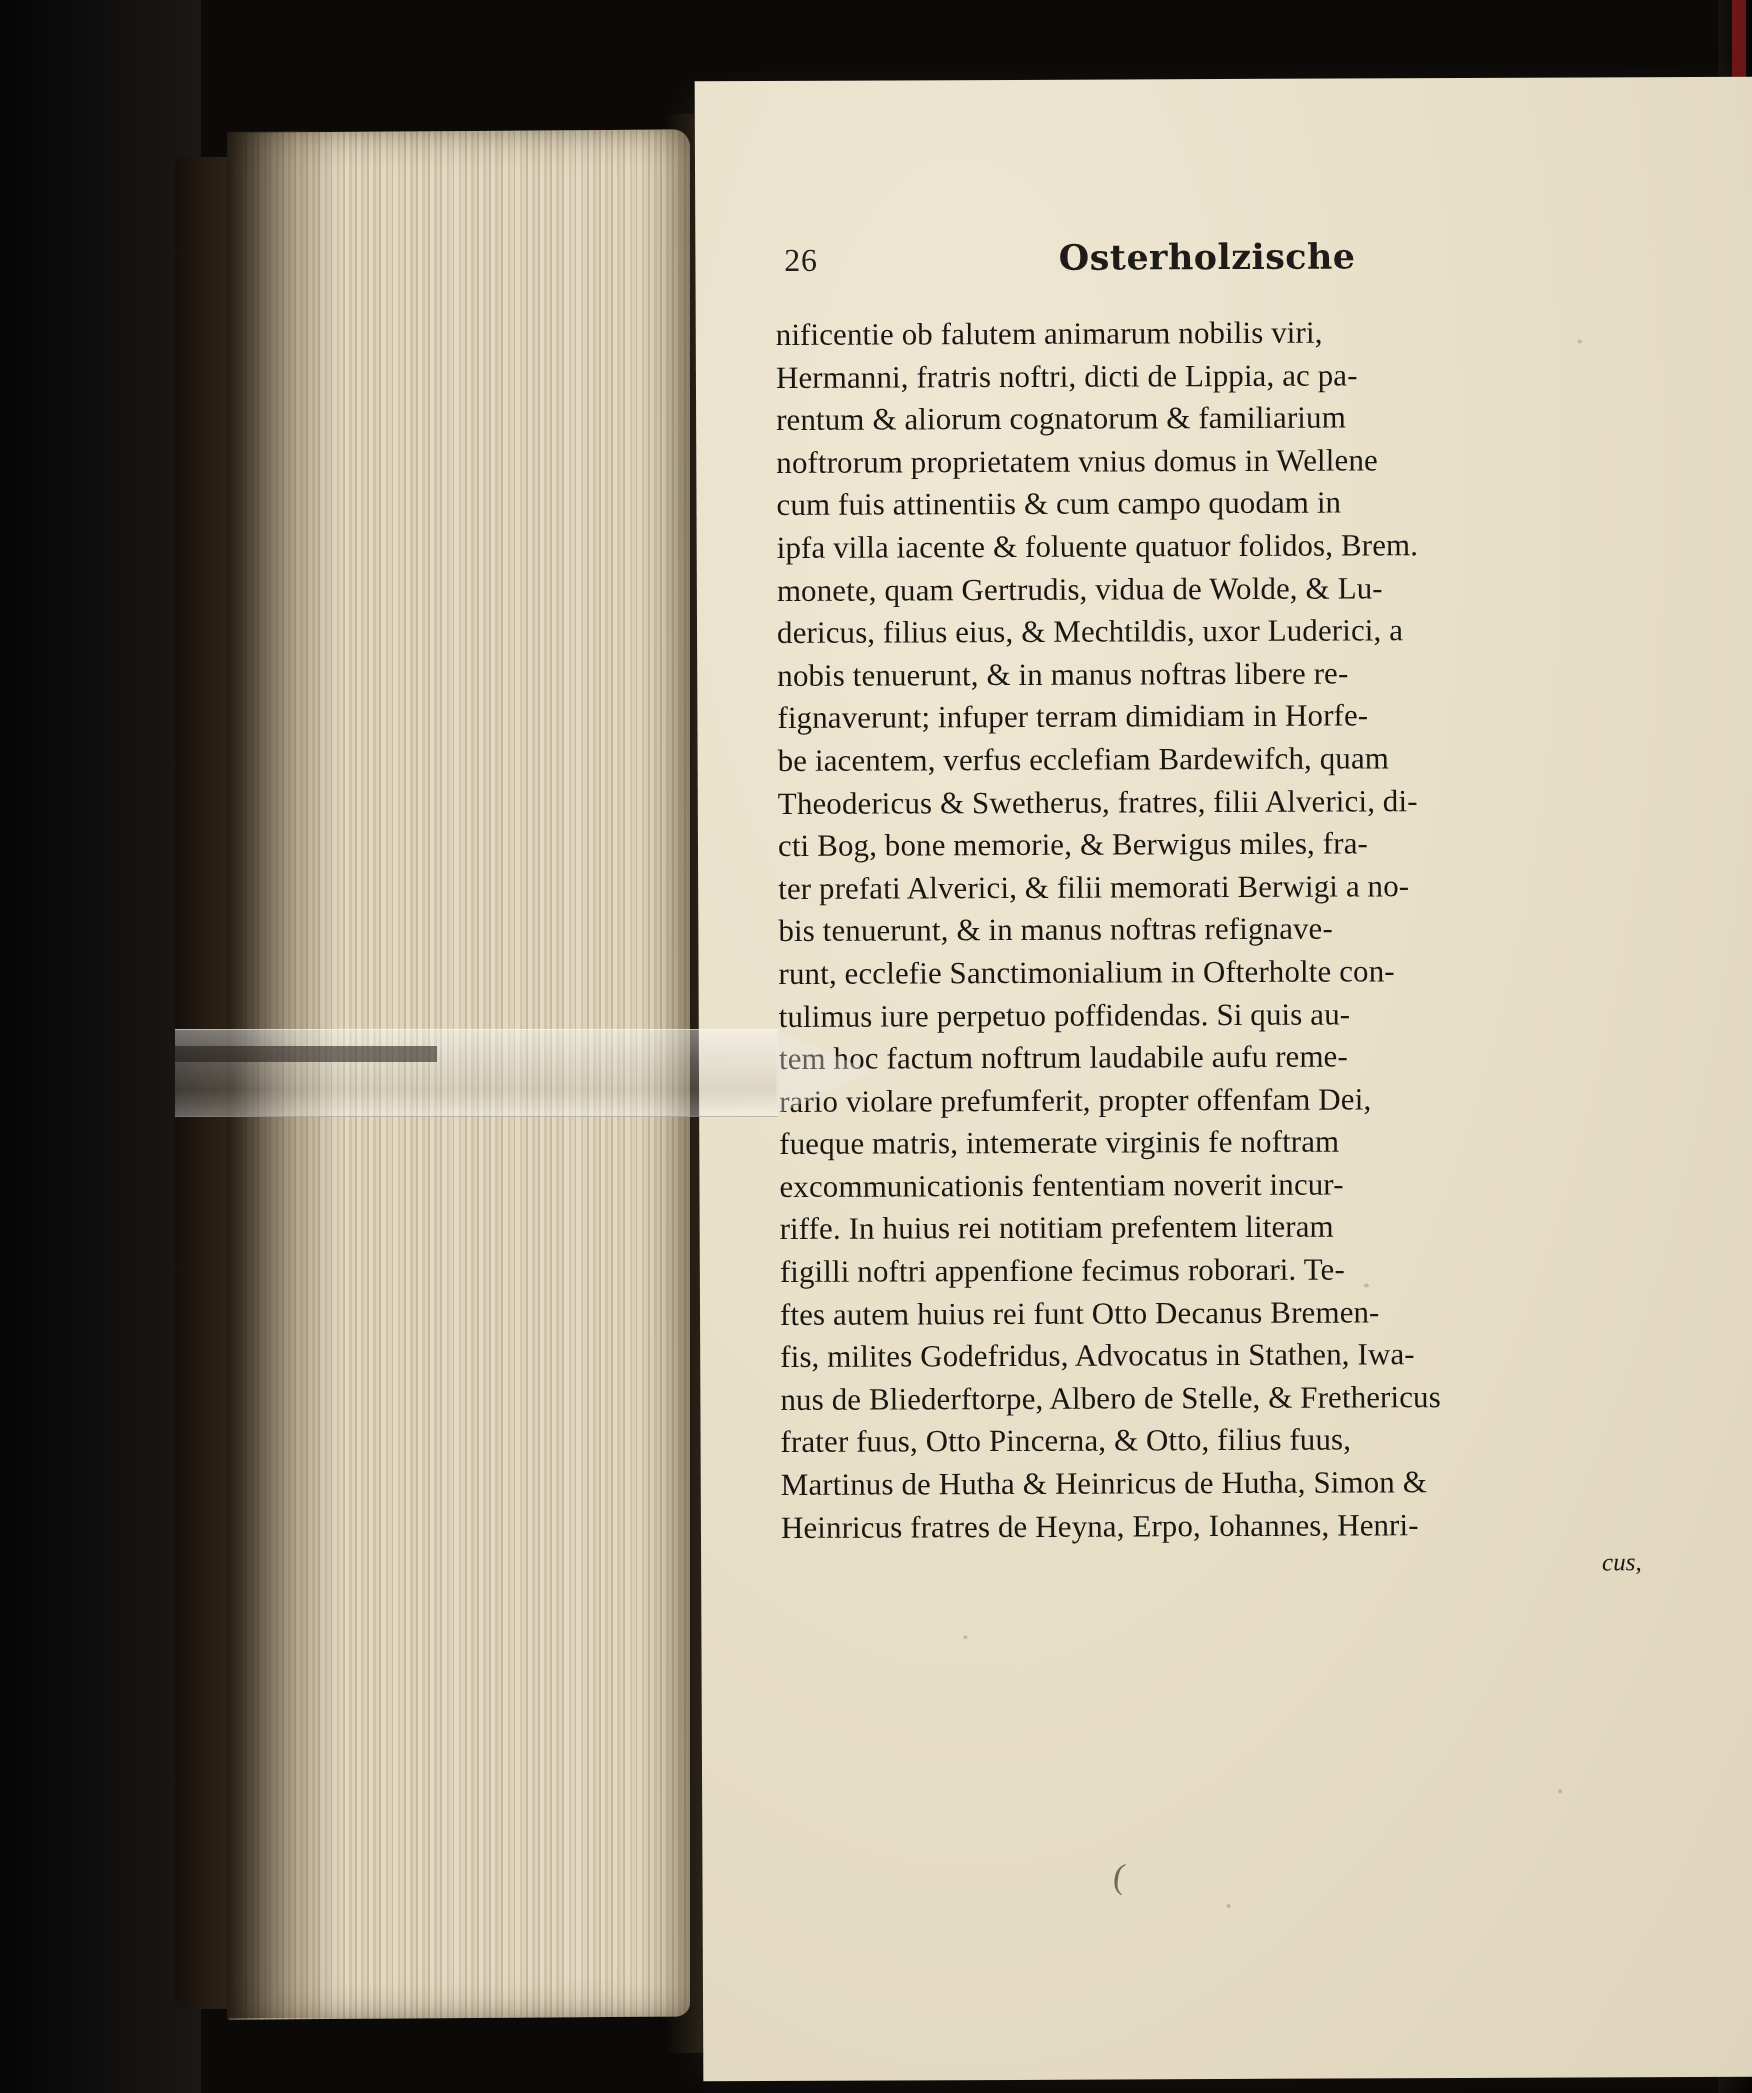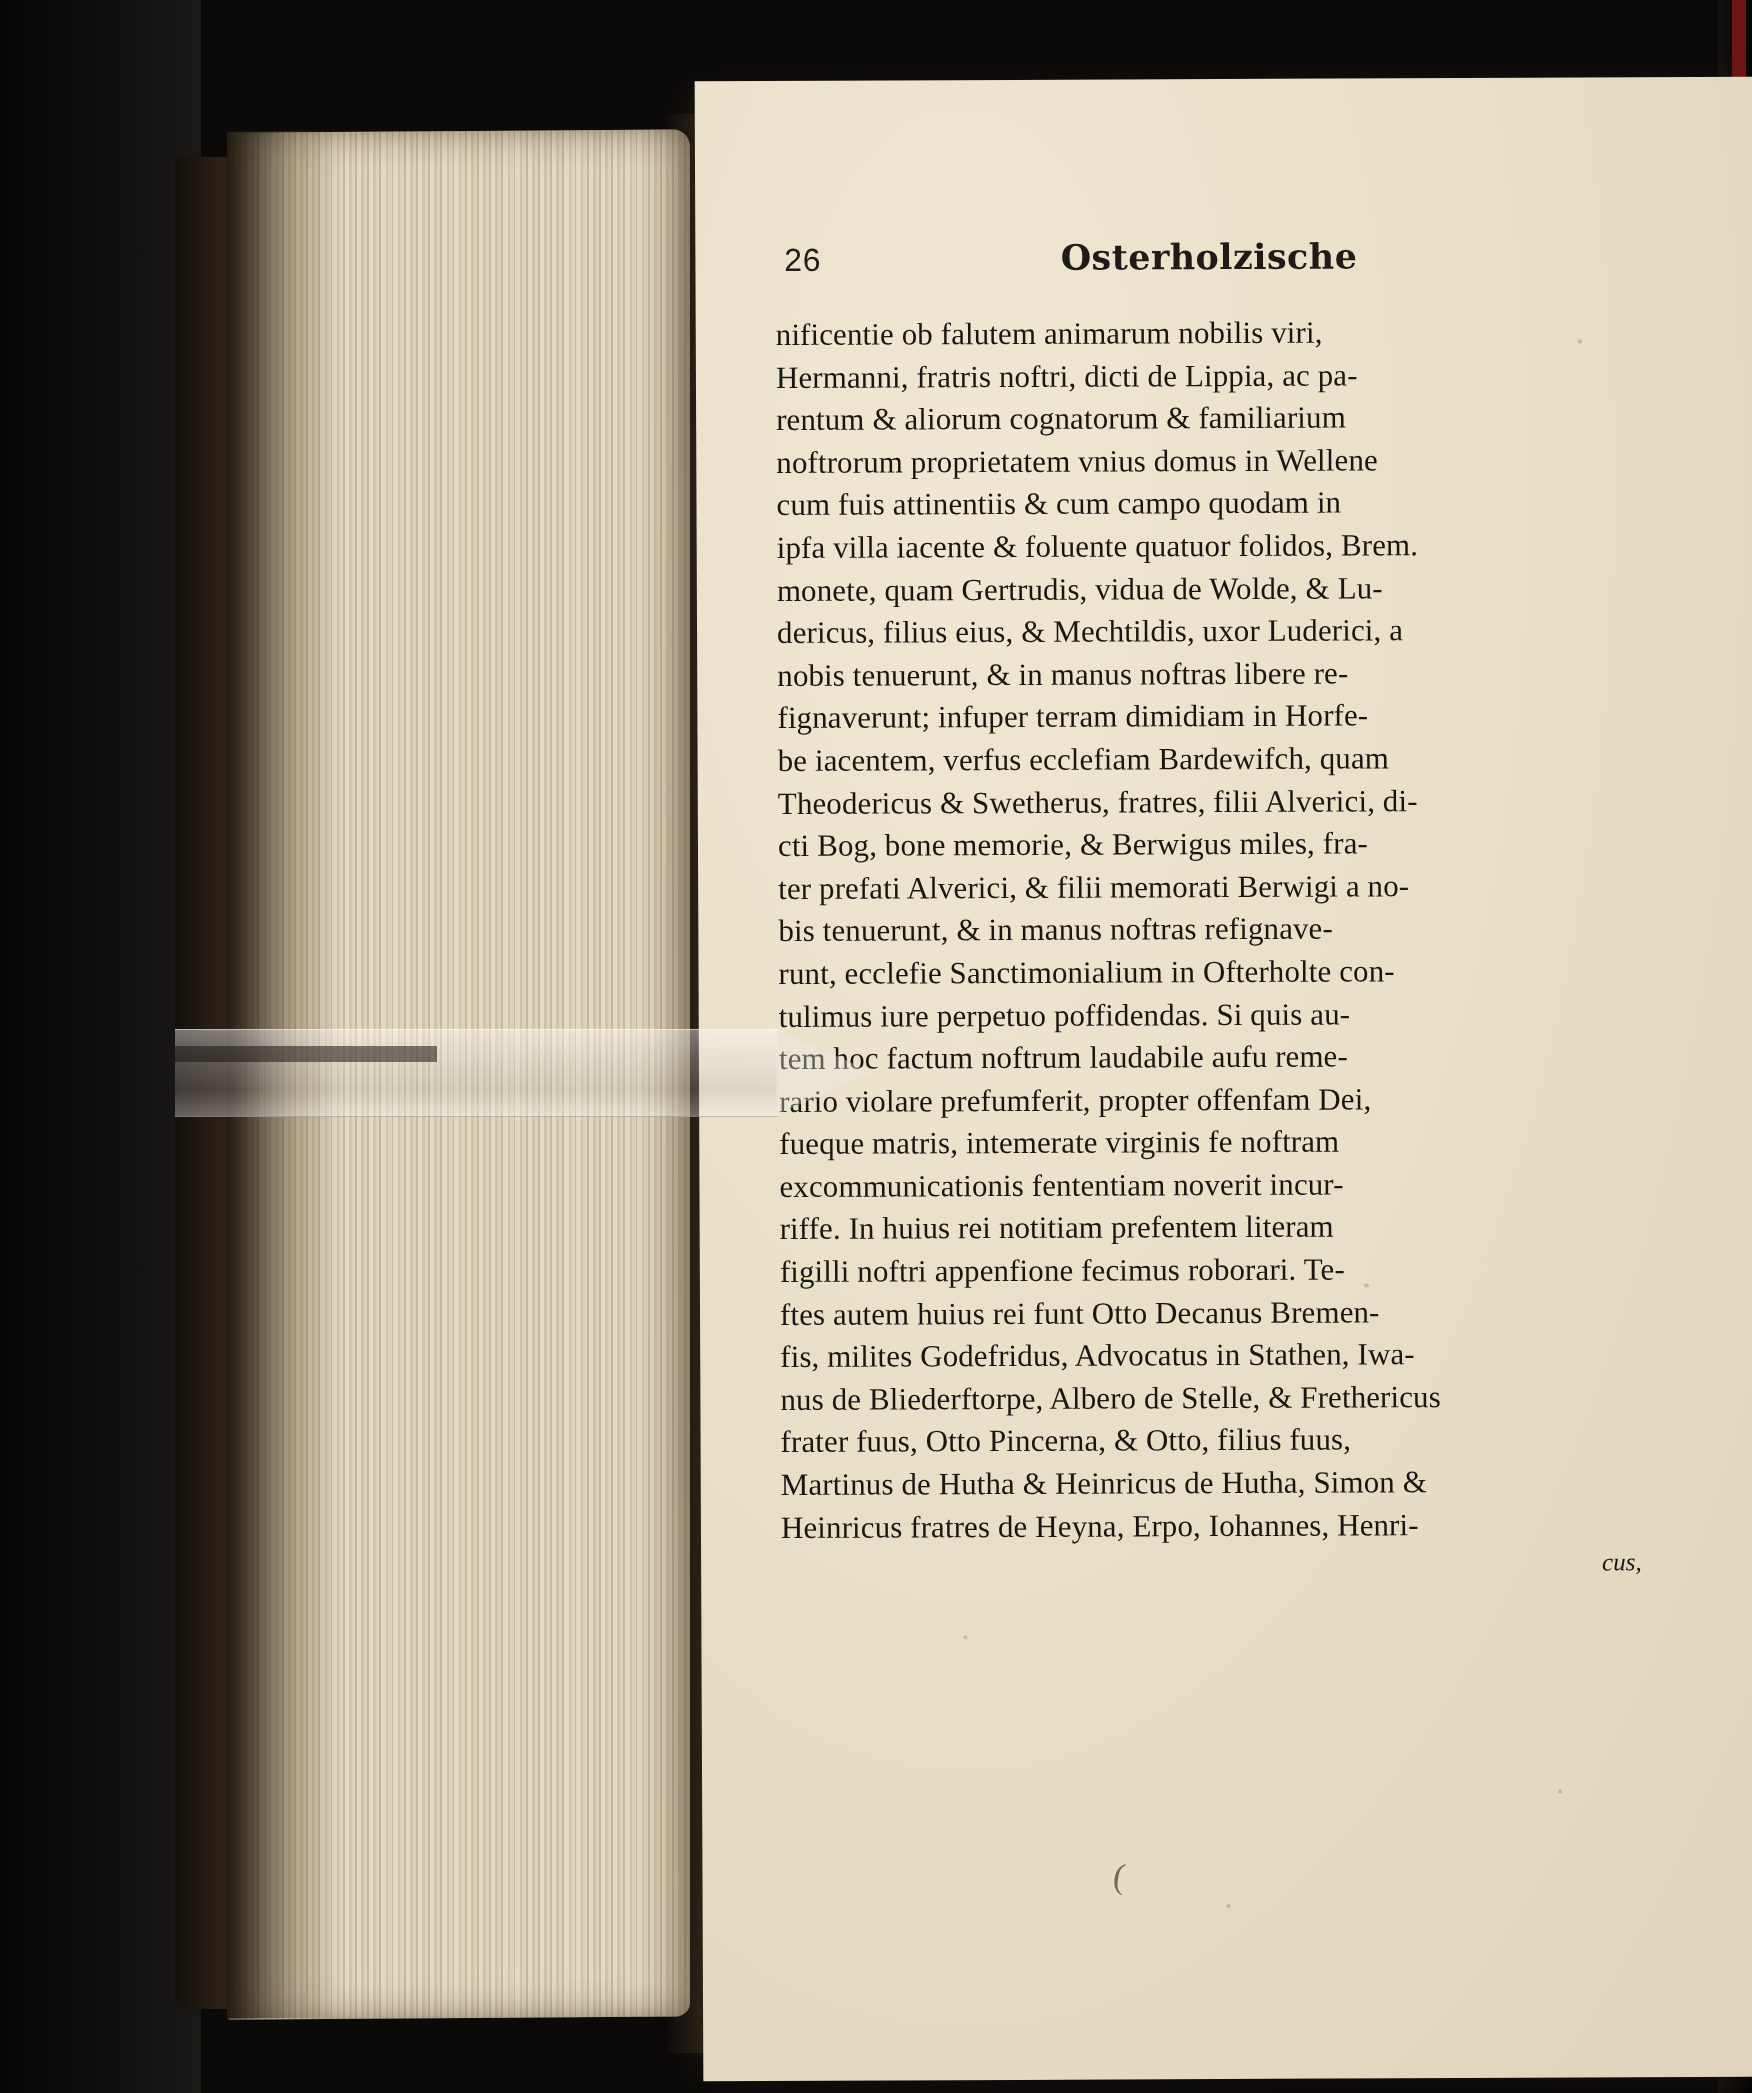--- a/index.html
+++ b/index.html
@@ -124,21 +124,21 @@
 
   
   .head {
     display: flex;
     align-items: baseline;
     height: 49px;
     margin-bottom: 30px;
     padding-left: 8.7px;
   }
   .folio {
-    font-family: Liberation Sans, sans-serif;
+    font-family: Liberation Serif, serif;
     font-size: 32px;
     color: #23201c;
     letter-spacing: 0.9px;
   }
   .head-title {
     flex: 1;
     text-align: center;
     font-family: "DejaVu Serif", serif;
     font-size: 35px;
     font-weight: 700;

